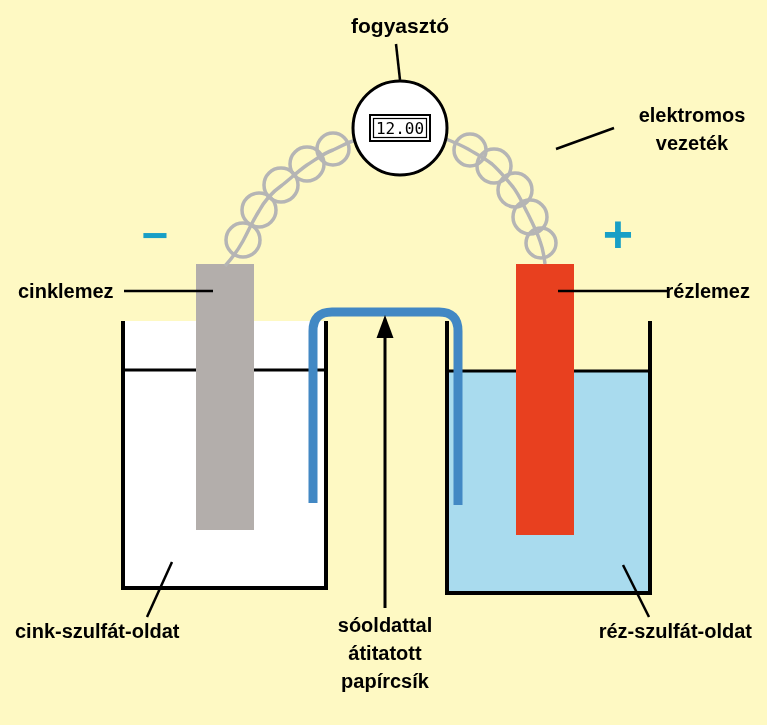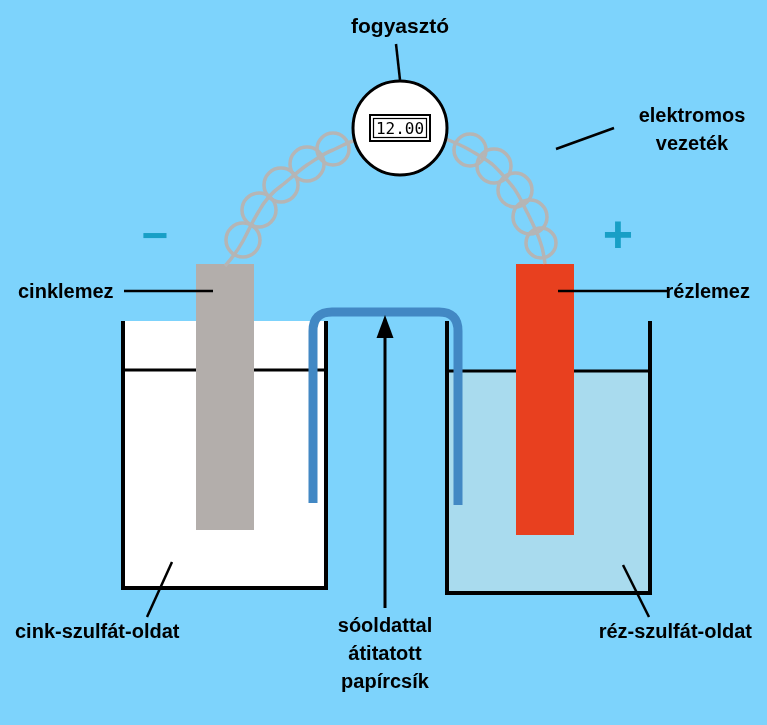--- a/index.html
+++ b/index.html
@@ -1,20 +1,20 @@
 <!DOCTYPE html>
 <html><head>
 <meta charset="utf-8">
 <style>
   html, body { margin: 0; padding: 0; background: #ffffff; }
   .stage {
     position: relative;
     width: 767px;
     height: 725px;
-    background: #7dd3fc;
+    background: #fef9c3;
     font-family: "Liberation Sans", sans-serif;
   }
   svg { display: block; }
   .lbl   { font: 700 20px "Liberation Sans", sans-serif; fill: #000; }
   .title { font: 700 21px "Liberation Sans", sans-serif; fill: #000; }
   .mono  { font: 400 16px "DejaVu Sans Mono", monospace; fill: #000; }
   .pol-minus { font: 700 46px "Liberation Sans", sans-serif; }
   .pol-plus  { font: 700 52px "Liberation Sans", sans-serif; }
 </style>
 </head>

